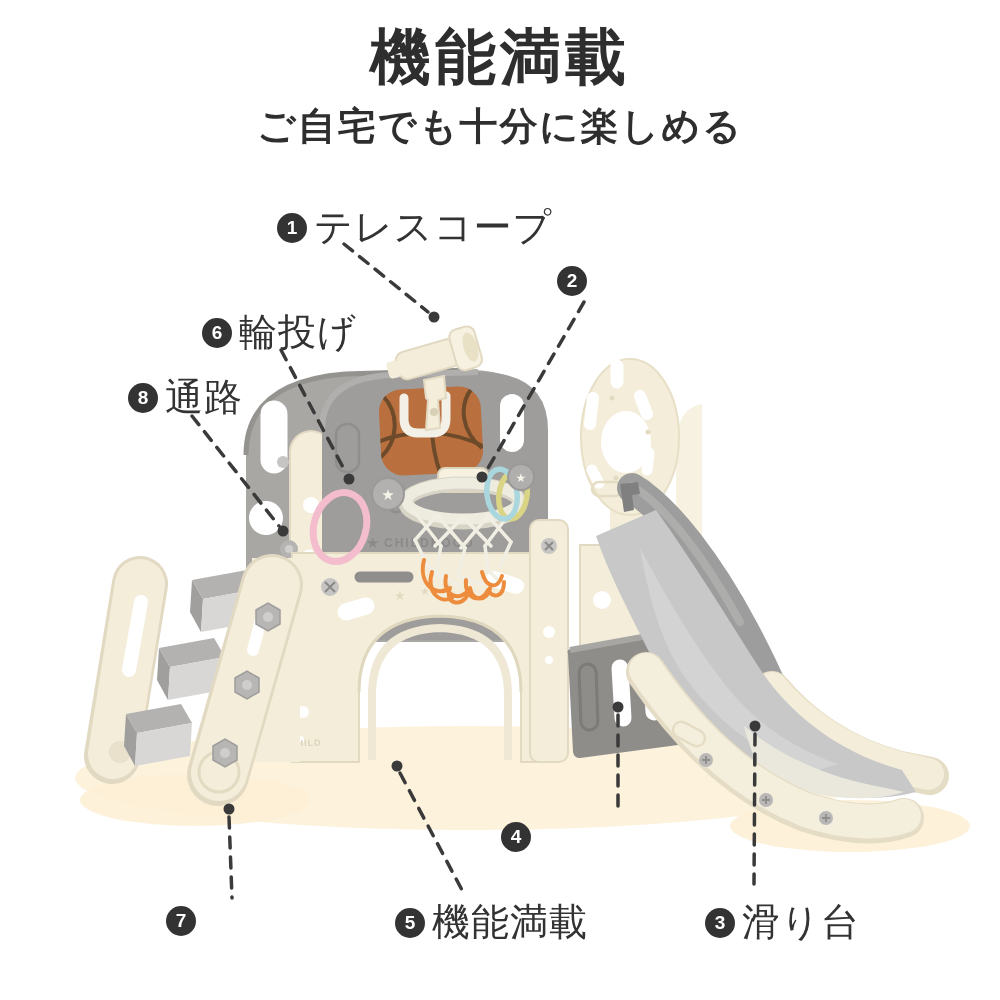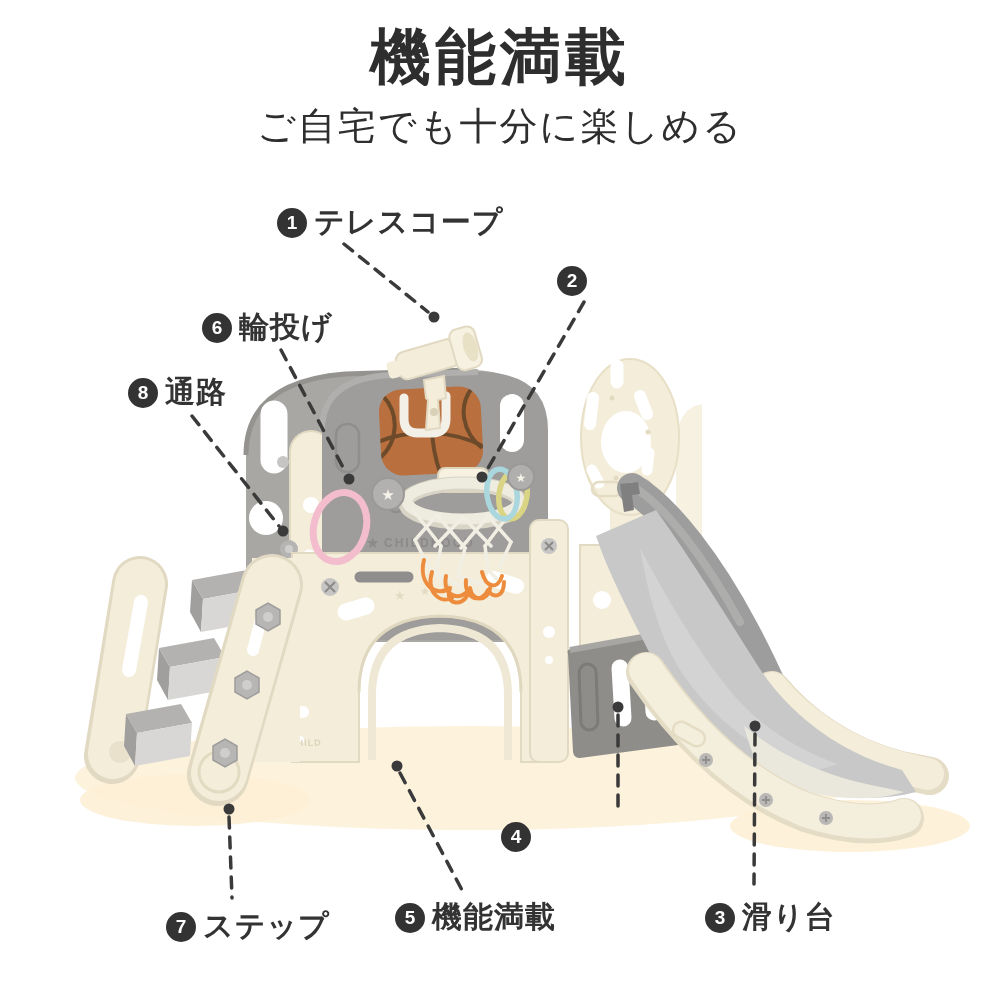--- a/index.html
+++ b/index.html
@@ -10,28 +10,28 @@
     --text_dark:#333333; --floor_glow:#fdf0d6;
   }
   html,body{margin:0;padding:0;}
   body{
     width:1000px;height:1000px;background:#ffffff;position:relative;overflow:hidden;
     font-family:"Liberation Sans","DejaVu Sans",sans-serif;
   }
   .stage{position:absolute;left:0;top:0;width:1000px;height:1000px;}
   .header{position:absolute;top:24px;left:0;width:1000px;text-align:center;z-index:3;}
   .title{font-size:61px;font-weight:900;color:#2e2e2e;letter-spacing:4px;line-height:1.1;}
-  .subtitle{margin-top:10px;font-size:38px;font-weight:400;color:#2e2e2e;letter-spacing:2px;}
+  .subtitle{margin-top:10px;font-size:38px;font-weight:700;color:#2e2e2e;letter-spacing:2px;}
   svg.art{position:absolute;left:0;top:0;z-index:1;}
   .callout{position:absolute;display:flex;align-items:center;gap:7px;color:var(--text_dark);z-index:4;}
   .badge{
     width:30px;height:30px;border-radius:50%;background:var(--text_dark);color:#ffffff;
     font-size:19px;font-weight:800;display:flex;align-items:center;justify-content:center;flex:0 0 30px;
   }
-  .callout-text{font-size:30px;font-weight:700;letter-spacing:1px;white-space:nowrap;}
+  .callout-text{font-size:38px;font-weight:400;letter-spacing:1px;white-space:nowrap;}
   
   .f-cream{fill:var(--cream);} .f-cream2{fill:var(--cream2);} .f-panelgray{fill:var(--panel_gray);}
   .f-backgray{fill:var(--back_gray);} .f-slidegray{fill:var(--slide_gray);} .f-darkgray{fill:var(--dark_gray);}
   .f-ball{fill:var(--basketball_orange);} .f-glow{fill:var(--floor_glow);} .f-white{fill:#ffffff;}
   .s-cream{stroke:var(--cream);} .s-creamedge{stroke:var(--cream_shadow);} .s-white{stroke:#ffffff;}
   .s-net{stroke:#f1eee3;} .s-netorange{stroke:var(--net_orange);} .s-pink{stroke:var(--ring_pink);}
   .s-blue{stroke:var(--ring_blue);} .s-yellow{stroke:var(--ring_yellow);}
   .s-dash{stroke:#3a3a3a;} .f-dot{fill:#3a3a3a;}
 </style>
 </head>
@@ -301,21 +301,20 @@
   </div>
   <div class="callout" style="left:128px;top:372px">
     <span class="badge">8</span>
     <span class="callout-text">通路</span>
   </div>
   <div class="callout" style="left:501px;top:822px">
     <span class="badge">4</span>
   </div>
   <div class="callout" style="left:166px;top:906px">
     <span class="badge">7</span>
-    <span class="callout-text">ステップ</span>
   </div>
   <div class="callout" style="left:395px;top:897px">
     <span class="badge">5</span>
     <span class="callout-text">機能満載</span>
   </div>
   <div class="callout" style="left:705px;top:897px">
     <span class="badge">3</span>
     <span class="callout-text">滑り台</span>
   </div>
 

